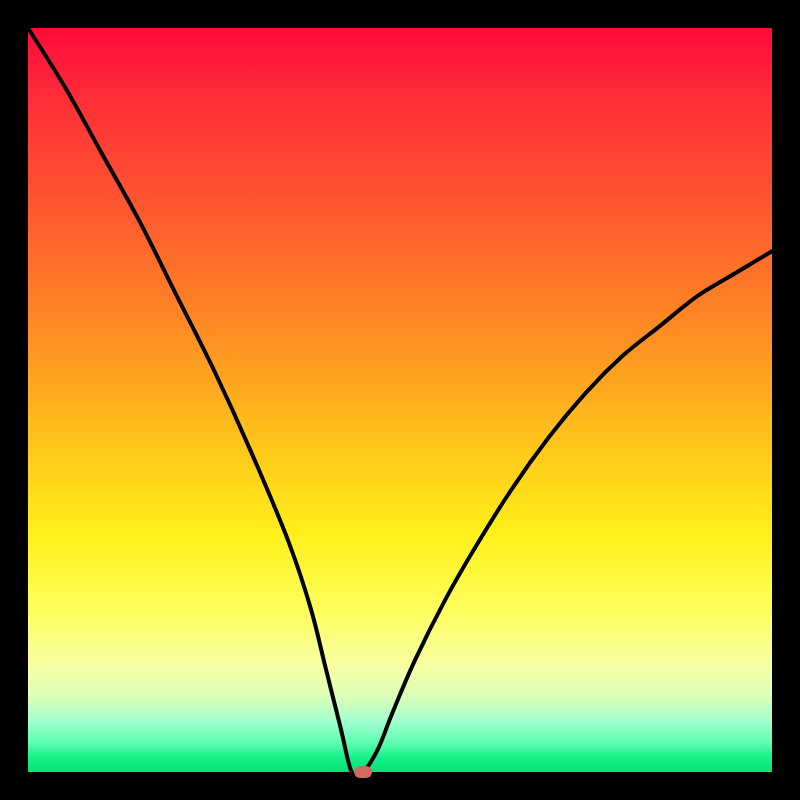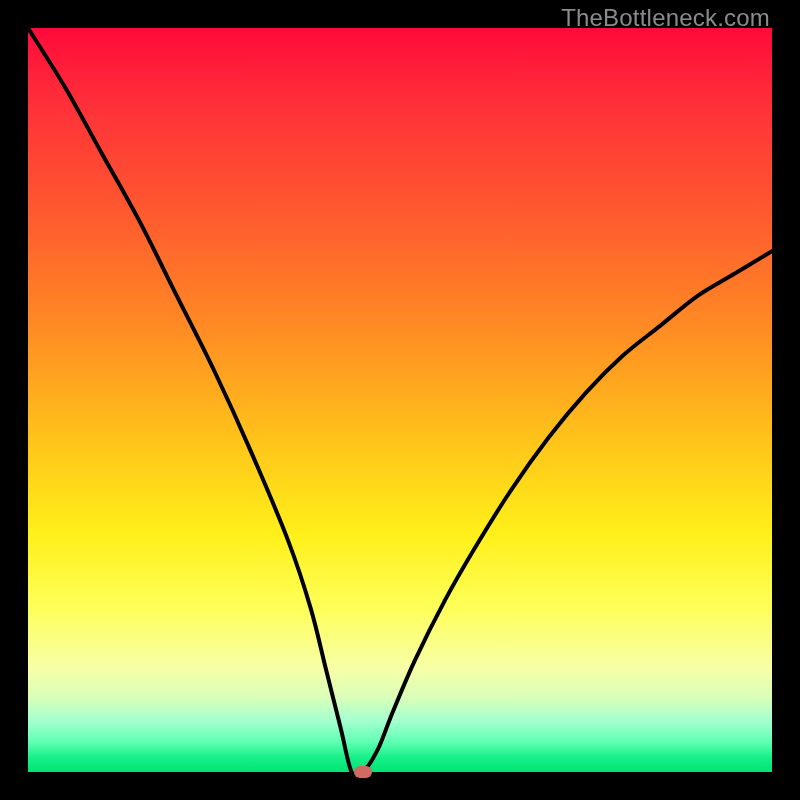--- a/index.html
+++ b/index.html
@@ -68,14 +68,13 @@
 </head>
 <body>
 
 <div class="frame">
   <div class="plot-area">
     <svg class="curve" viewBox="0 0 744 744" preserveAspectRatio="none">
       <path id="curve-path" d="M 0,0 C 6.2,9.919999999999996 24.800000000000004,38.43999999999998 37.2,59.51999999999998 C 49.6,80.59999999999998 62.00000000000001,104.16000000000001 74.4,126.48000000000002 C 86.80000000000001,148.80000000000004 99.19999999999999,169.88000000000005 111.6,193.44000000000005 C 124,217.00000000000006 136.4,243.04 148.8,267.84 C 161.20000000000002,292.64 173.6,316.19999999999993 186,342.23999999999995 C 198.4,368.28 210.79999999999998,395.55999999999995 223.2,424.08 C 235.6,452.6 250.47999999999996,487.32000000000005 260.4,513.36 C 270.32,539.4 276.52000000000004,559.2399999999999 282.72,580.3199999999999 C 288.92,601.4 292.64000000000004,620 297.6,639.84 C 302.56,659.6800000000001 308.14,682 312.47999999999996,699.36 C 316.81999999999994,716.72 319.91999999999996,736.56 323.64,744 C 327.36,751.44 330.46000000000004,747.72 334.8,744 C 339.14,740.28 344.72,731.5999999999999 349.68,721.68 C 354.64,711.76 358.36,699.36 364.56,684.48 C 370.76,669.6 378.2,651 386.88,632.4 C 395.56,613.8 406.72,591.48 416.64000000000004,572.88 C 426.56000000000006,554.28 435.24,539.4 446.4,520.8 C 457.55999999999995,502.19999999999993 471.20000000000005,479.88 483.6,461.28 C 496,442.67999999999995 508.4,425.32 520.8,409.2 C 533.1999999999999,393.08 545.6,378.2 558,364.56 C 570.4,350.92 582.8000000000001,338.52 595.2,327.35999999999996 C 607.6,316.19999999999993 620,307.52000000000004 632.4,297.6 C 644.8,287.68 657.2,276.52 669.6,267.84 C 682,259.15999999999997 694.4,252.95999999999998 706.8,245.51999999999998 C 719.1999999999999,238.07999999999998 737.8,226.92000000000004 744,223.20000000000005" fill="none" stroke="#000" stroke-width="4" stroke-linejoin="round" stroke-linecap="round"></path>
     </svg>
     <div class="marker" id="marker" style="left: 334.8px; top: 744px;"></div>
   </div>
-  <div class="watermark">TheBottleneck.com</div>
 </div>
 
 </body></html>

